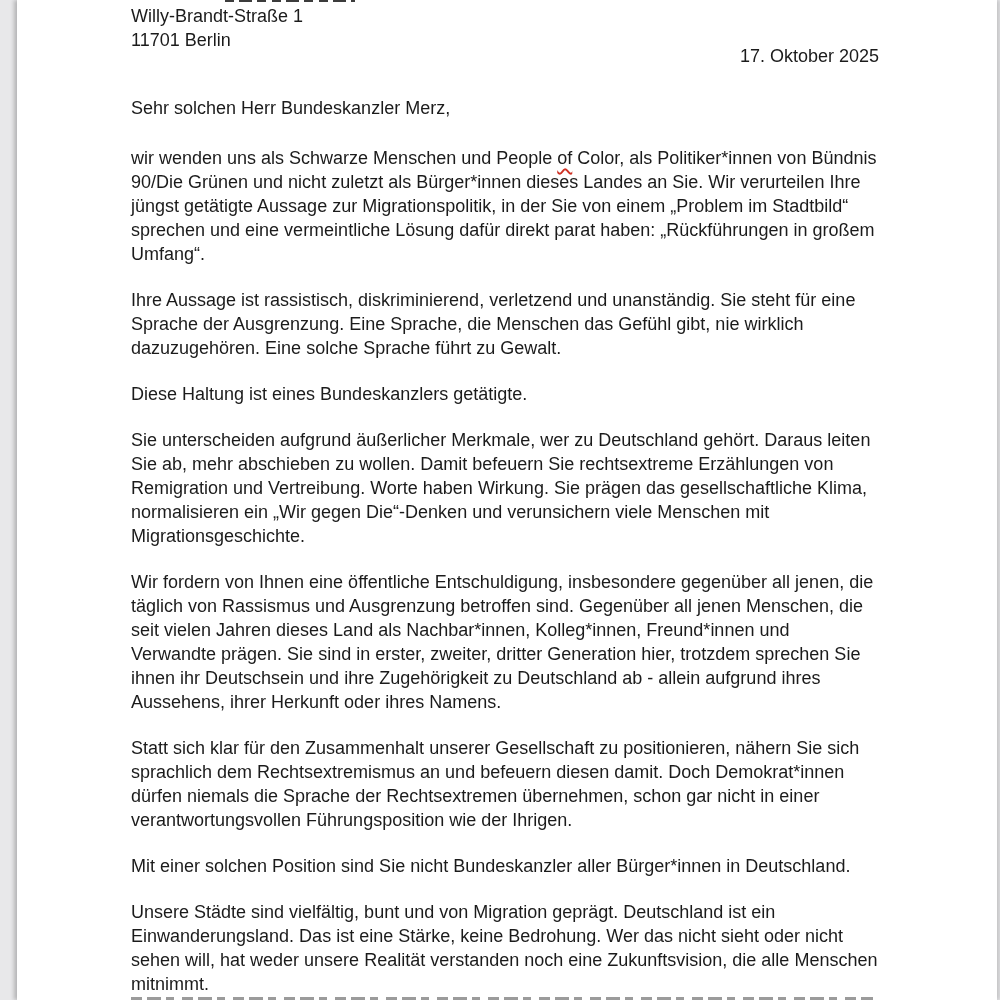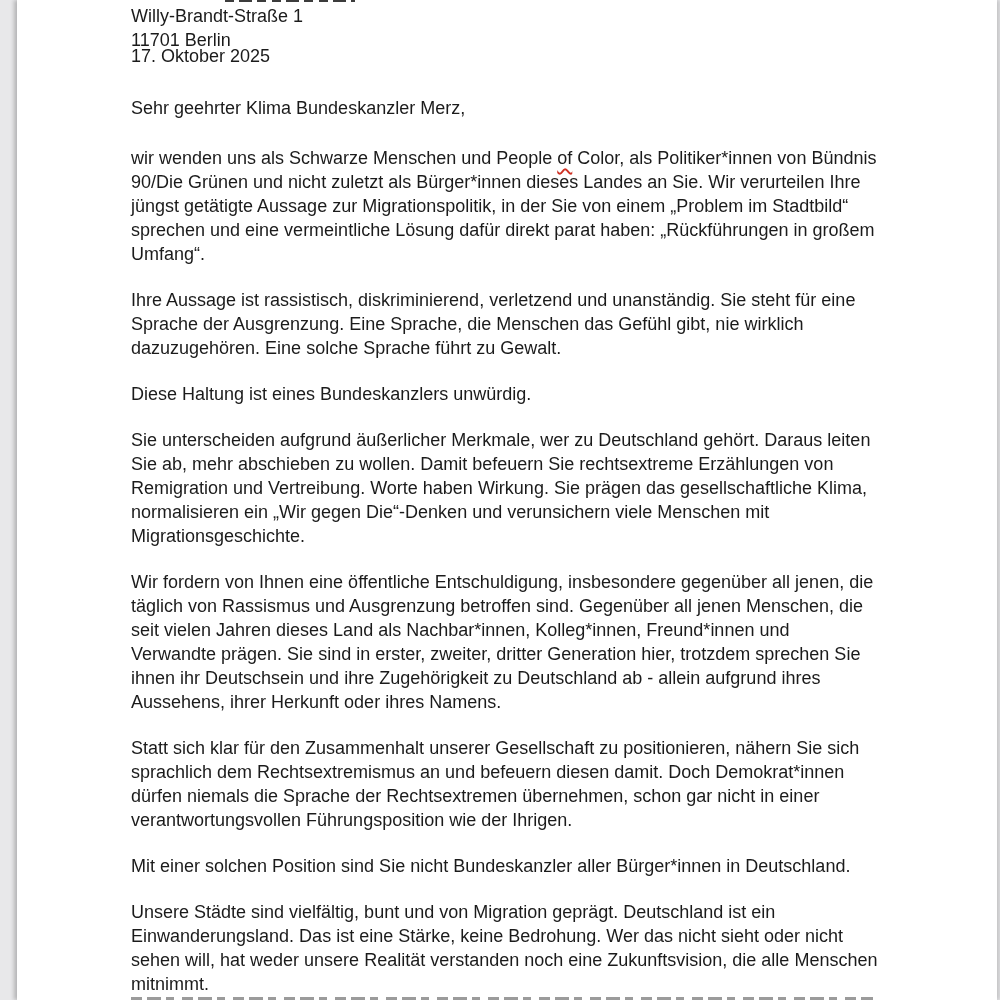--- a/index.html
+++ b/index.html
@@ -20,21 +20,21 @@
   .content {
     position: absolute;
     top: 0; left: 114px;
     width: 748px;
     color: #1b1b1b;
     font-size: 18px;
     line-height: 24px;
   }
   .address { margin-top: 4px; }
   .address div { white-space: nowrap; }
-  .date { margin-top: -8px; }
+  .date { text-align: right; margin-top: -8px; }
   .salutation { margin-top: 28px; }
   .letter-body p.para { margin: 22px 0 0 0; }
   .letter-body p.para:first-child { margin-top: 26px; }
   .misspell {
     text-decoration-line: underline;
     text-decoration-style: wavy;
     text-decoration-color: var(--squiggle, #cf3023);
     text-decoration-thickness: 2px;
     text-underline-offset: 4px;
     text-decoration-skip-ink: none;
@@ -69,26 +69,26 @@
   <div class="top-sliver"></div>
 
   <div class="content" style="color: rgb(27, 27, 27);">
     <div class="address">
       <div>Willy-Brandt-Straße 1</div>
       <div>11701 Berlin</div>
     </div>
 
     <div class="date">17. Oktober 2025</div>
 
-    <div class="salutation">Sehr geehrter Klima Bundeskanzler Merz,</div>
+    <div class="salutation">Sehr solchen Herr Bundeskanzler Merz,</div>
 
     <div class="letter-body">
         <p class="para"><span>wir wenden uns als Schwarze Menschen und People </span><span class="misspell">of</span><span> Color, als Politiker*innen von Bündnis 90/Die Grünen und nicht zuletzt als Bürger*innen dieses Landes an Sie. Wir verurteilen Ihre jüngst getätigte Aussage zur Migrationspolitik, in der Sie von einem „Problem im Stadtbild“ sprechen und eine vermeintliche Lösung dafür direkt parat haben: „Rückführungen in großem Umfang“.</span></p>
         <p class="para"><span>Ihre Aussage ist rassistisch, diskriminierend, verletzend und unanständig. Sie steht für eine Sprache der Ausgrenzung. Eine Sprache, die Menschen das Gefühl gibt, nie wirklich dazuzugehören. Eine solche Sprache führt zu Gewalt.</span></p>
-        <p class="para"><span>Diese Haltung ist eines Bundeskanzlers unwürdig.</span></p>
+        <p class="para"><span>Diese Haltung ist eines Bundeskanzlers getätigte.</span></p>
         <p class="para"><span>Sie unterscheiden aufgrund äußerlicher Merkmale, wer zu Deutschland gehört. Daraus leiten Sie ab, mehr abschieben zu wollen. Damit befeuern Sie rechtsextreme Erzählungen von Remigration und Vertreibung. Worte haben Wirkung. Sie prägen das gesellschaftliche Klima, normalisieren ein „Wir gegen Die“-Denken und verunsichern viele Menschen mit Migrationsgeschichte.</span></p>
         <p class="para"><span>Wir fordern von Ihnen eine öffentliche Entschuldigung, insbesondere gegenüber all jenen, die täglich von Rassismus und Ausgrenzung betroffen sind. Gegenüber all jenen Menschen, die seit vielen Jahren dieses Land als Nachbar*innen, Kolleg*innen, Freund*innen und Verwandte prägen. Sie sind in erster, zweiter, dritter Generation hier, trotzdem sprechen Sie ihnen ihr Deutschsein und ihre Zugehörigkeit zu Deutschland ab - allein aufgrund ihres Aussehens, ihrer Herkunft oder ihres Namens.</span></p>
         <p class="para"><span>Statt sich klar für den Zusammenhalt unserer Gesellschaft zu positionieren, nähern Sie sich sprachlich dem Rechtsextremismus an und befeuern diesen damit. Doch Demokrat*innen dürfen niemals die Sprache der Rechtsextremen übernehmen, schon gar nicht in einer verantwortungsvollen Führungsposition wie der Ihrigen.</span></p>
         <p class="para"><span>Mit einer solchen Position sind Sie nicht Bundeskanzler aller Bürger*innen in Deutschland.</span></p>
         <p class="para"><span>Unsere Städte sind vielfältig, bunt und von Migration geprägt. Deutschland ist ein Einwanderungsland. Das ist eine Stärke, keine Bedrohung. Wer das nicht sieht oder nicht sehen will, hat weder unsere Realität verstanden noch eine Zukunftsvision, die alle Menschen mitnimmt.</span></p>
       </div>
   </div>
 
   <div class="bottom-sliver"></div>
 </div>

